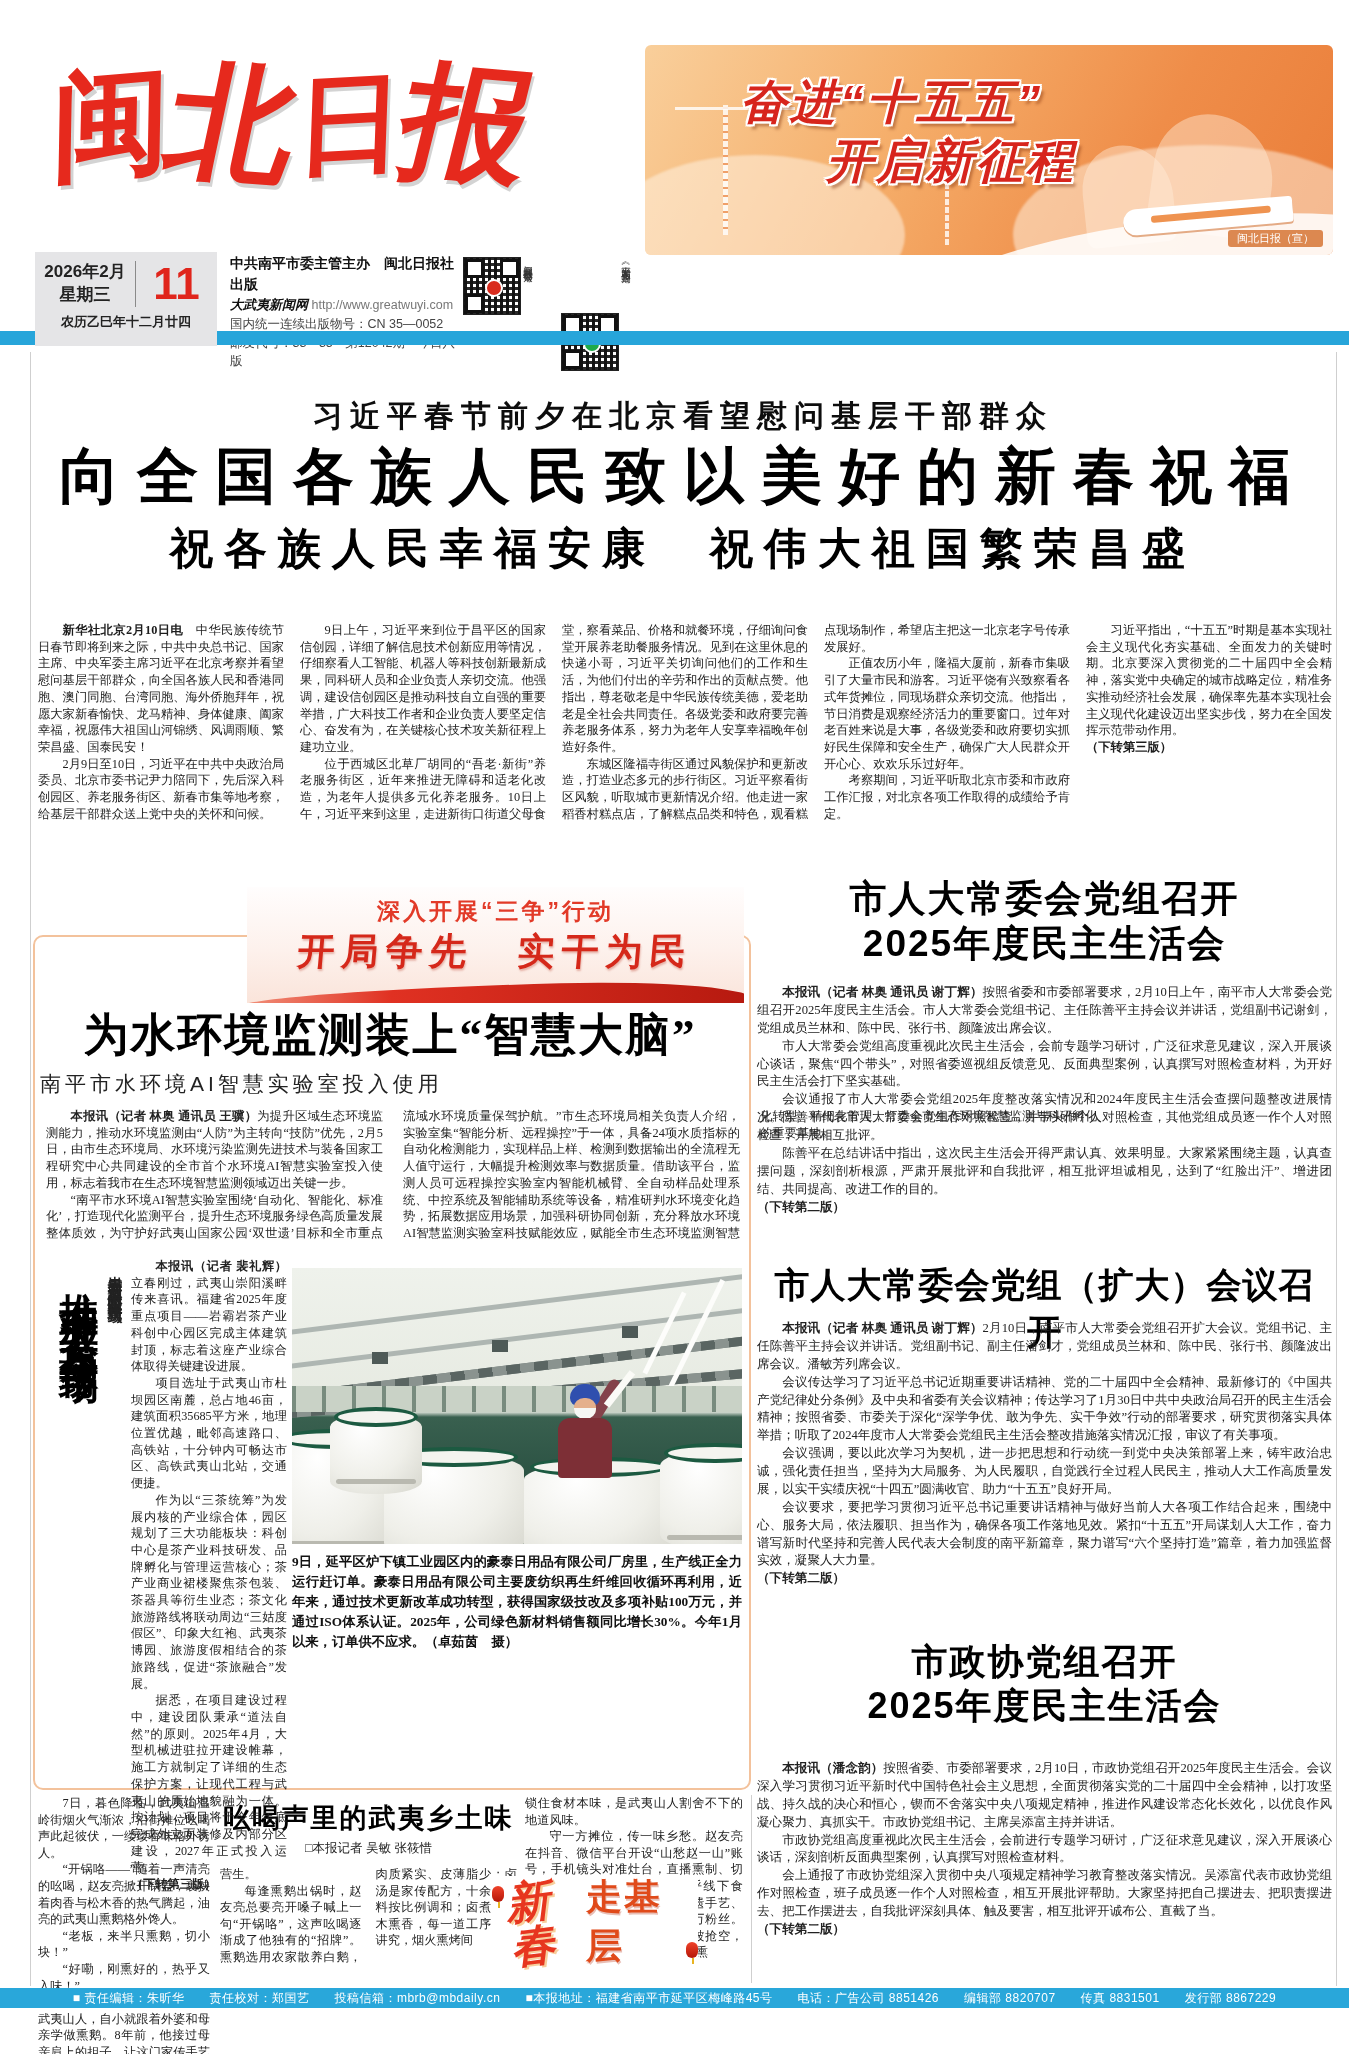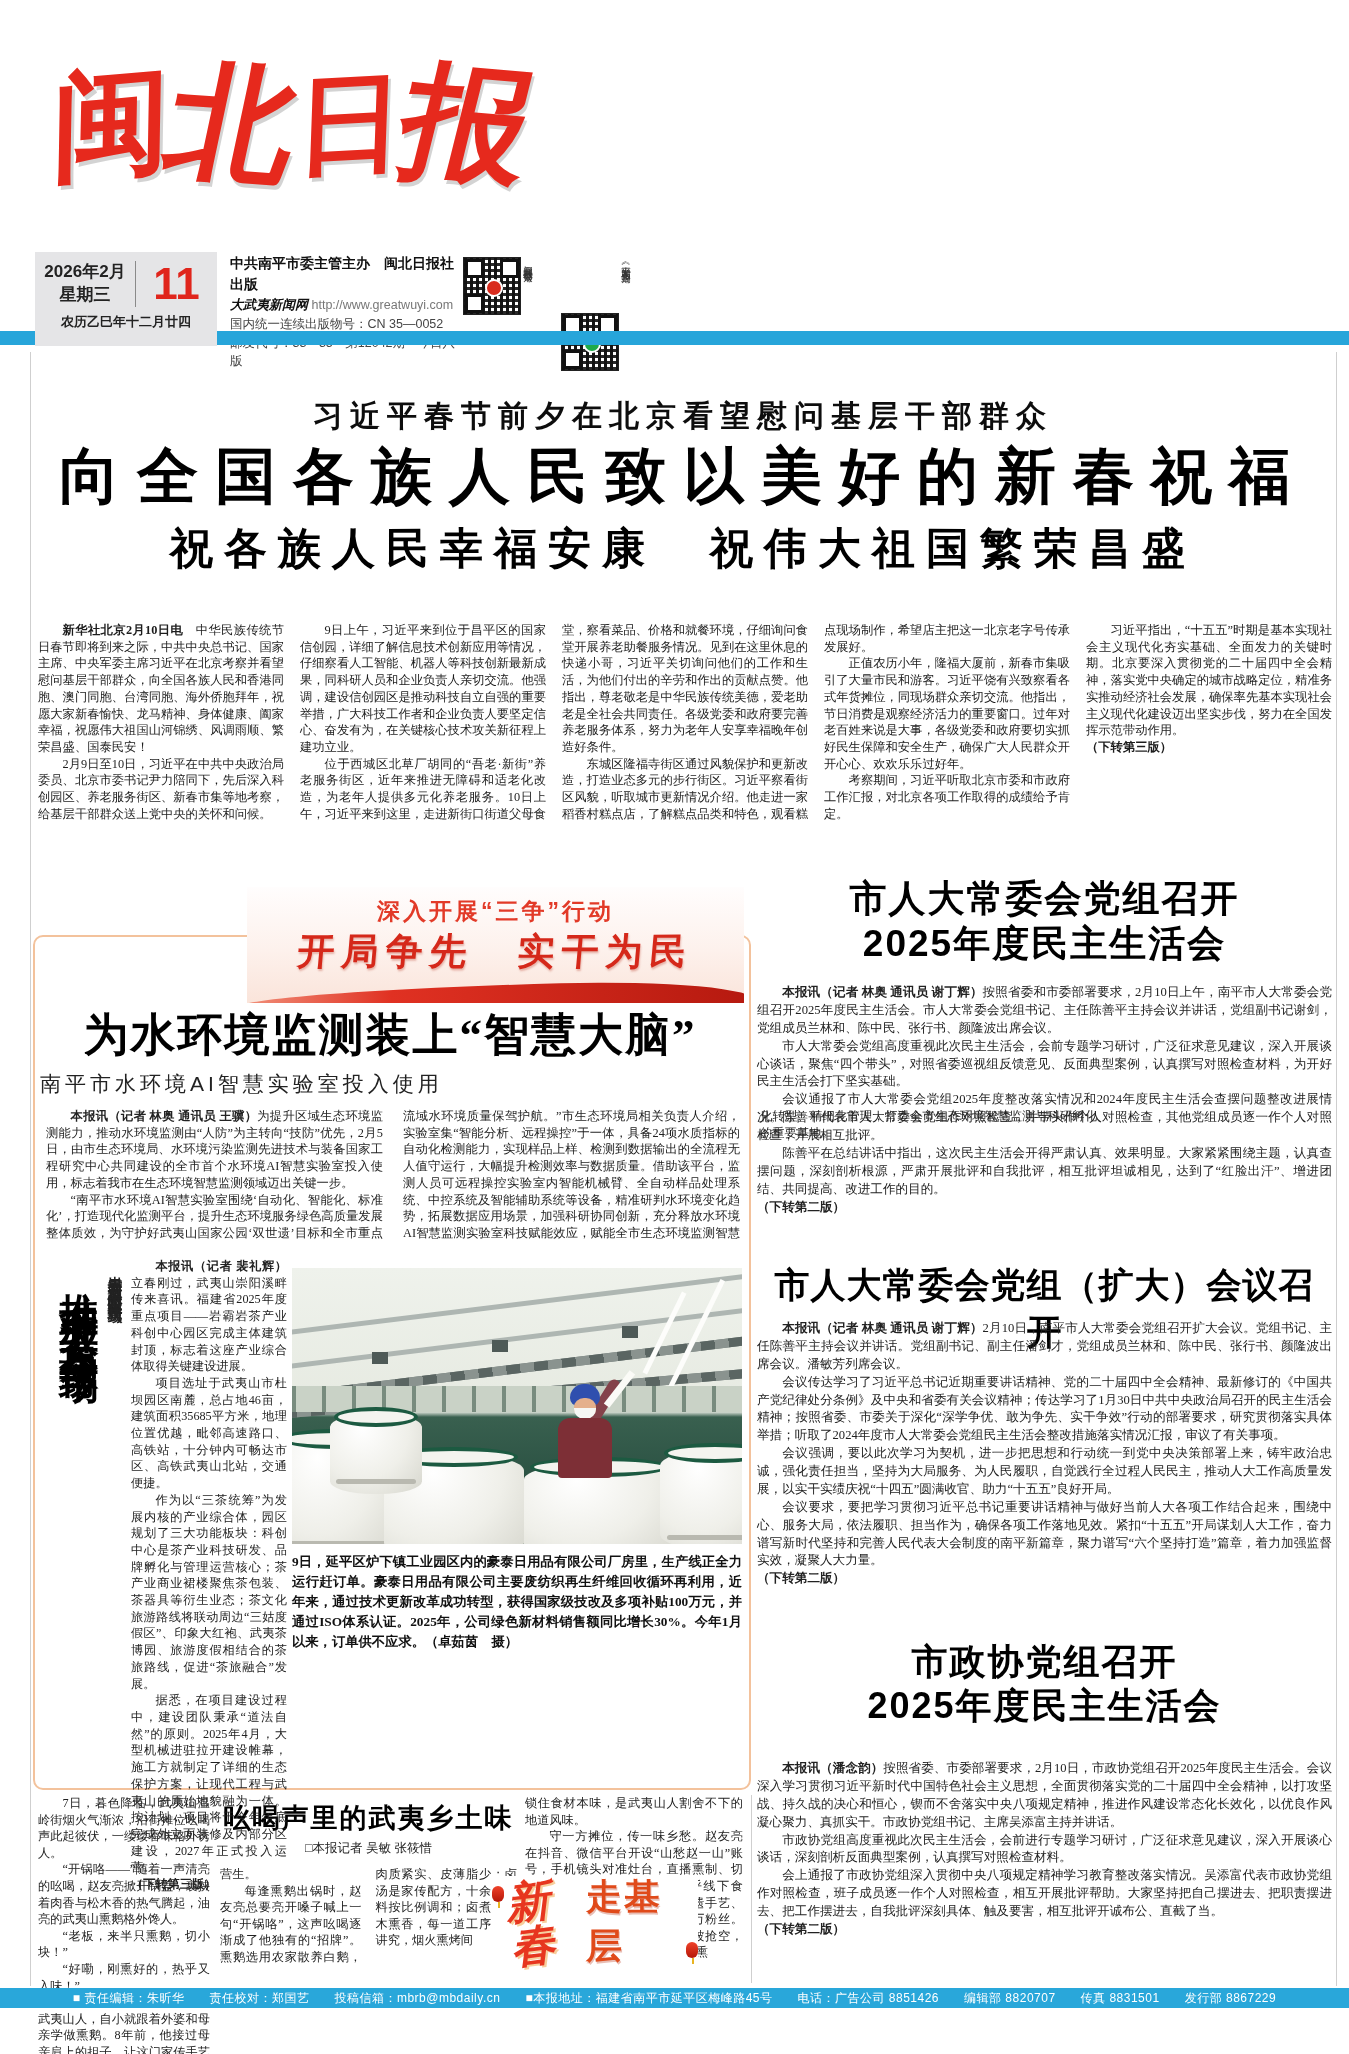--- a/index.html
+++ b/index.html
@@ -219,20 +219,39 @@
   <div class="abs qr-cap qr-cap1 sans">闽北日报微信公众号</div>
 
   <div class="abs qr qr2">
     <div class="corner c-tl"></div>
     <div class="corner c-tr"></div>
     <div class="corner c-bl"></div>
     <div class="dot"></div>
   </div>
   <div class="abs qr-cap qr-cap2 sans">《南平发布》客户端</div>
 
+  <div class="abs promo">
+    <div class="cloud" style="left:-40px;bottom:-60px;width:300px;height:160px;"></div>
+    <div class="cloud" style="right:-60px;bottom:-70px;width:380px;height:180px;"></div>
+    <div class="mtn" style="right:60px;top:70px;width:120px;height:120px;transform:rotate(8deg);"></div>
+    <div class="mtn" style="right:160px;top:100px;width:90px;height:100px;transform:rotate(-6deg);"></div>
+    <div class="crane-v" style="left:78px;top:60px;height:130px;"></div>
+    <div class="crane-h" style="left:30px;top:62px;width:120px;"></div>
+    <div class="crane-v" style="left:300px;top:110px;height:90px;width:4px;"></div>
+    <div class="crane-h" style="left:268px;top:112px;width:90px;height:2px;"></div>
+    <div class="track" style="left:260px;bottom:-34px;"></div>
+    <div class="train" style="right:40px;bottom:26px;">
+        <i></i>
+      </div>
+    <div class="promo-text">
+      <div class="promo-l">奋进“十五五”</div>
+      <div class="promo-l promo-l2">开启新征程</div>
+    </div>
+    <div class="promo-tag sans">闽北日报（宣）</div>
+  </div>
 
   <div class="abs rule-v rule-left"></div>
   <div class="abs rule-v rule-right"></div>
   <div class="abs rule-v rule-mid"></div>
 
   <div class="abs kicker sans">习近平春节前夕在北京看望慰问基层干部群众</div>
   <div class="abs headline1 sans">向全国各族人民致以美好的新春祝福</div>
   <div class="abs headline2 sans">祝各族人民幸福安康　祝伟大祖国繁荣昌盛</div>
   <div class="abs lead-body">
     <p class="para"><b>新华社北京2月10日电　</b><span>中华民族传统节日春节即将到来之际，中共中央总书记、国家主席、中央军委主席习近平在北京考察并看望慰问基层干部群众，向全国各族人民和香港同胞、澳门同胞、台湾同胞、海外侨胞拜年，祝愿大家新春愉快、龙马精神、身体健康、阖家幸福，祝愿伟大祖国山河锦绣、风调雨顺、繁荣昌盛、国泰民安！</span></p>

